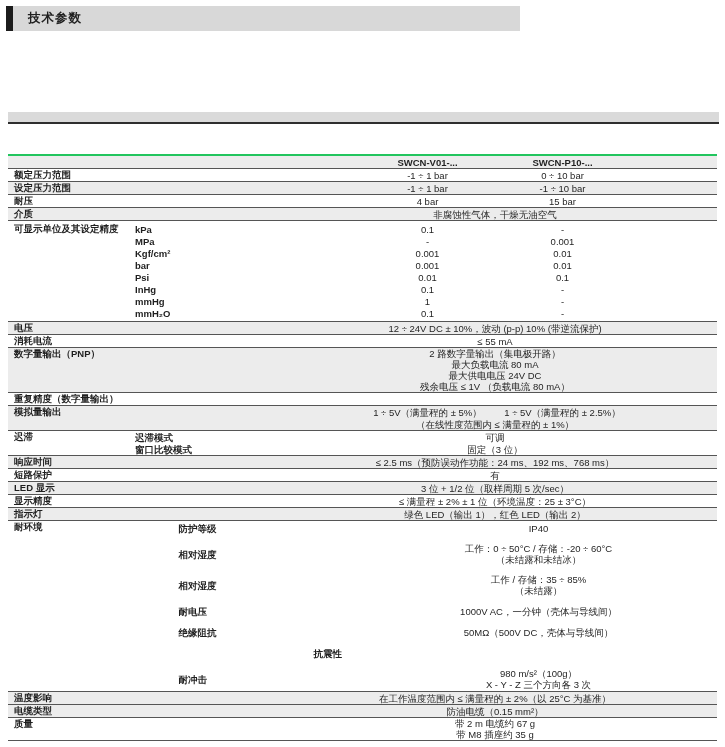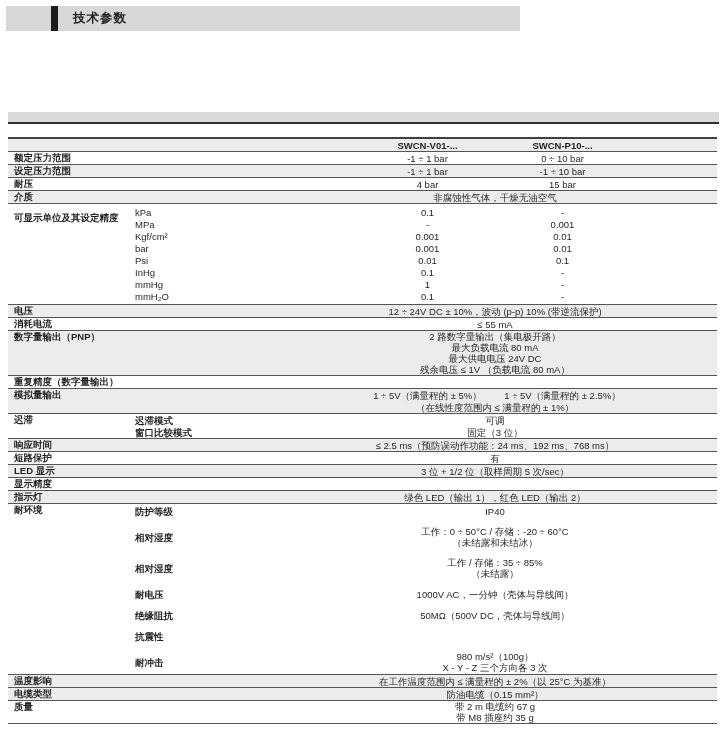--- a/index.html
+++ b/index.html
@@ -8,63 +8,63 @@
     width: 725px; height: 747px; position: relative; overflow: hidden;
     font-family: "Liberation Sans", "DejaVu Sans", sans-serif;
     color: #1f1f1f;
   }
   .page { position: absolute; inset: 0; }
 
   
   .title-bar {
     position: absolute; left: 6px; top: 6px; width: 514px; height: 25px;
     background: var(--band-gray, #d8d8d8);
-    display: flex; align-items: center; padding-left: 45px;
+    display: flex; align-items: center;
   }
   .accent {
     width: 7px; height: 100%; background: var(--accent, #1c1c1c); flex: none;
   }
   .title { font-size: 12.5px; font-weight: bold; padding-left: 15px; letter-spacing: 1px; }
 
   
   .top-band {
     position: absolute; left: 8px; top: 112px; width: 711px; height: 12px;
     background: var(--band-gray2, #dadada);
     border-bottom: 2px solid #2e2e2e;
   }
 
   
   .spec-table {
-    position: absolute; left: 8px; top: 137px; width: 709px;
-    border-top: 2px solid #404040;
+    position: absolute; left: 8px; top: 154px; width: 709px;
+    border-top: 2px solid #22c55e;
     font-size: 9.5px;
   }
   .t-row { display: flex; align-items: flex-start; border-bottom: 1px solid #555; }
   .t-row.shaded { background: var(--row-shaded, #ececec); }
   .c-label {
     width: 119px; flex: none; font-weight: bold;
     line-height: 12px; padding: 0 0 0 6px;
   }
   .row-body { flex: 1; display: flex; flex-direction: column; justify-content: center; }
   .subline { display: flex; align-items: center; min-height: 12px; }
   .c-sub { width: 233px; flex: none; font-weight: bold; line-height: 11px; padding-left: 8px; }
-  .c-sub.unit { font-weight: normal; }
+  .c-sub.unit { font-weight: bold; }
   .vals { width: 270px; flex: none; display: flex; }
   .c-v { flex: 1; text-align: center; line-height: 11px; }
   .bold .c-v { font-weight: bold; }
   .c-span {
     width: 270px; flex: none; display: flex; flex-direction: column;
     align-items: center; justify-content: center;
   }
   .c-span .ln { white-space: nowrap; line-height: 11px; text-align: center; }
   .spacer { flex: 1; }
 
   .row-compact .row-body { padding: 2px 0; }
-  .row-compact .c-label { padding-top: 8px; }
-  .row-spaced .row-body { padding: 1px 0; }
+  .row-compact .c-label { padding-top: 2px; }
+  .row-spaced .row-body { padding: 1px 0; align-items: center; }
   .row-spaced .subline:not(:last-child) { margin-bottom: 9px; }
 </style>
 </head>
 <body style="--accent: #1c1c1c; --band-gray: #d8d8d8; --band-gray2: #dadada; --row-shaded: #ececec;">
 
 <div class="page">
   <div class="title-bar">
     <div class="accent"></div>
     <div class="title">技术参数</div>
   </div>
@@ -315,20 +315,29 @@
             <div class="c-sub"></div>
             <div class="c-span">
               <div class="ln">3 位 + 1/2 位（取样周期 5 次/sec）</div>
             </div>
             <div class="spacer"></div>
           </div>
         </div>
       </div>
       <div class="t-row">
         <div class="c-label">显示精度</div>
+        <div class="row-body">
+          <div class="subline">
+            <div class="c-sub"></div>
+            <div class="c-span">
+              <div class="ln">≤ 满量程 ± 2% ± 1 位（环境温度：25 ± 3°C）</div>
+            </div>
+            <div class="spacer"></div>
+          </div>
+        </div>
       </div>
       <div class="t-row shaded">
         <div class="c-label">指示灯</div>
         <div class="row-body">
           <div class="subline">
             <div class="c-sub"></div>
             <div class="c-span">
               <div class="ln">绿色 LED（输出 1），红色 LED（输出 2）</div>
             </div>
             <div class="spacer"></div>

